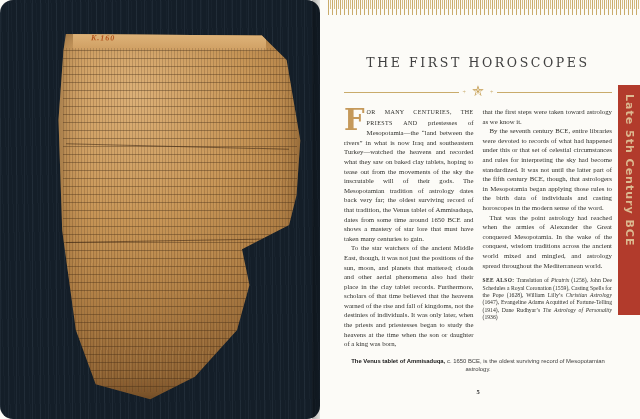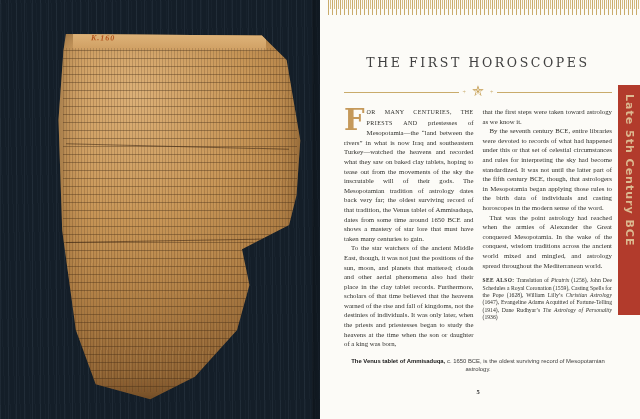--- a/index.html
+++ b/index.html
@@ -1,20 +1,20 @@
 <!DOCTYPE html>
 <html><head>
 <meta charset="utf-8">
 <style>
   html,body{margin:0;padding:0;background:#555;}
   .spread{position:relative;width:640px;height:419px;overflow:hidden;background:#fbfaf6;
           font-family:"Liberation Serif",serif;}
 
   
-  .page-left{position:absolute;left:0;top:0;width:320px;height:419px;background:#141e28;overflow:hidden;}
+  .page-left{position:absolute;left:0;top:0;width:320px;height:419px;background:#141e28;overflow:hidden;border-radius:13px;}
   .wave-bg{position:absolute;inset:0;
     background:
       repeating-linear-gradient(90deg, rgba(130,150,170,.09) 0 1px, transparent 1px 8px),
       repeating-linear-gradient(88deg, rgba(90,110,130,.05) 0 1px, transparent 1px 5px);}
   .tablet{position:absolute;left:56px;top:28px;width:248px;height:375px;
     clip-path:polygon(4% 1.6%,83% 2%,93% 8.5%,98.5% 30%,97% 44.5%,94% 52.5%,75% 59%,78% 68.5%,73% 80.5%,56% 93%,38% 99%,16% 95%,8% 80.5%,2.5% 54%,1% 24.5%,3% 6%);
     background:
       radial-gradient(120% 90% at 32% 18%, #dcb077 0%, #c79556 38%, #b07f45 62%, #8a5f31 88%, #6e4a26 100%);
     box-shadow:inset 0 0 26px rgba(40,22,8,.55);}
   .tablet-script{position:absolute;left:3%;right:3%;top:20px;bottom:3%;

